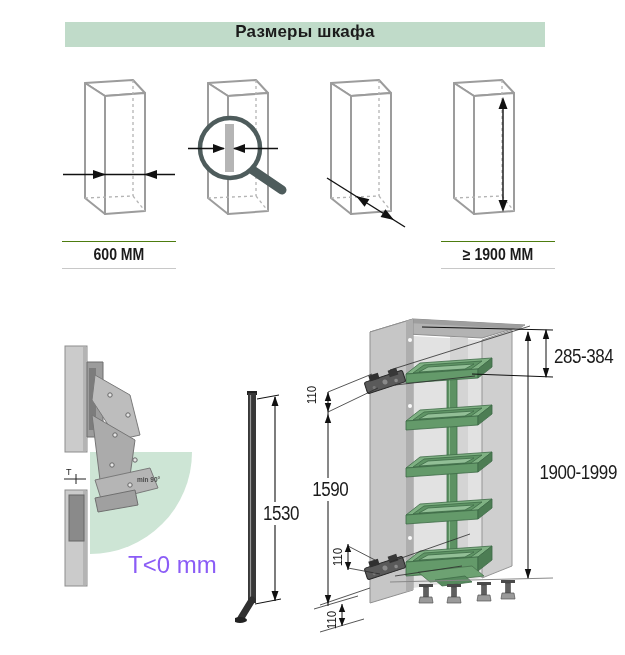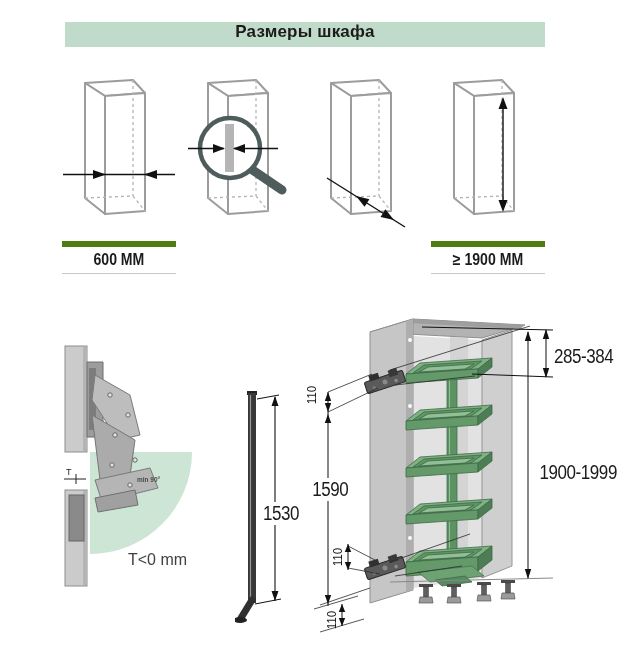--- a/index.html
+++ b/index.html
@@ -3,29 +3,29 @@
 <meta charset="utf-8">
 <style>
   html,body{margin:0;padding:0;background:#fff;}
   .canvas{position:relative;width:625px;height:655px;background:#fff;overflow:hidden;
           font-family:"Liberation Sans",sans-serif;color:#1b1b1b;}
   .abs{position:absolute;}
   .header-bar{left:65px;top:22px;width:480px;height:25px;background:#c0dbc9;
               display:flex;justify-content:center;}
   .header-bar span{font-size:17px;font-weight:bold;letter-spacing:.2px;}
   .card-svg{top:78px;width:118px;height:160px;}
-  .card-label{top:241px;width:114px;height:26px;border-top:6px solid #4d7c0f;border-bottom:1px solid #c8c8c8;
+  .card-label{top:241px;width:114px;height:26px;border-top:1px solid #4d7c0f;border-bottom:1px solid #c8c8c8;
               display:flex;align-items:center;justify-content:center;}
   .card-label span{font-size:16px;font-weight:bold;display:inline-block;transform:scaleX(.88);white-space:nowrap;}
   .dim{font-size:20px;font-weight:400;letter-spacing:-.5px;text-align:center;white-space:nowrap;
        transform:scaleX(.85);transform-origin:center;}
   .dim.onwhite{background:#fff;padding:0 1px;}
   .dim-sm{font-size:13px;font-weight:400;width:28px;height:14px;text-align:center;line-height:14px;
           transform:rotate(-90deg) scaleX(.9);transform-origin:center;white-space:nowrap;}
-  .note-text{font-size:16px;color:#404040;white-space:nowrap;}
+  .note-text{font-size:24px;color:#8b5cf6;white-space:nowrap;}
   svg{display:block;}
 </style>
 </head>
 <body>
 
 <div class="canvas">
 
   <div class="abs header-bar">
     <span>Размеры шкафа</span>
   </div>
@@ -99,21 +99,21 @@
     <g fill="#111" stroke="none">
       <path d="M74,29 L74,124" stroke="#111" stroke-width="1.4"></path>
       <polygon points="74,19 69.5,31 78.5,31"></polygon>
       <polygon points="74,134 69.5,122 78.5,122"></polygon>
     </g>
   </svg>
 
   <div class="abs card-label" style="left:62px">
       <span>600 ММ</span>
     </div>
-  <div class="abs card-label" style="left:431px">
+  <div class="abs card-label" style="left:441px">
       <span>≥ 1900 ММ</span>
     </div>
 
   <svg class="abs" style="left:40px;top:340px" width="200" height="250" viewBox="0 0 200 250">
     <path d="M50,112 L152,112 A102,102 0 0 1 50,214 Z" fill="#cde5d5"></path>
 
     <g>
       <rect x="25" y="6" width="22" height="106" fill="#cbcbcb" stroke="#8d8d8d"></rect>
       <rect x="43" y="7" width="4" height="104" fill="#b4b4b4"></rect>
     </g>

